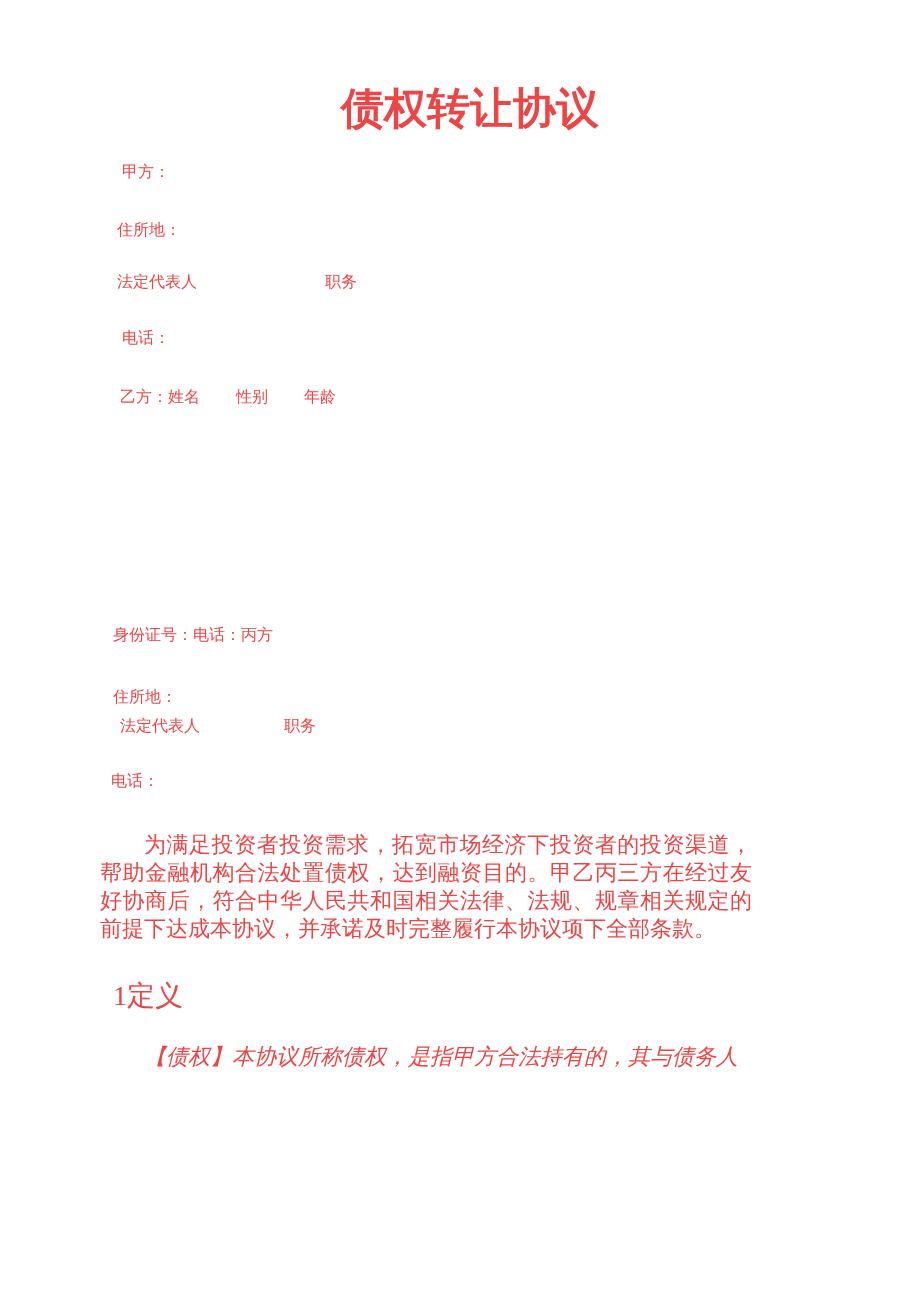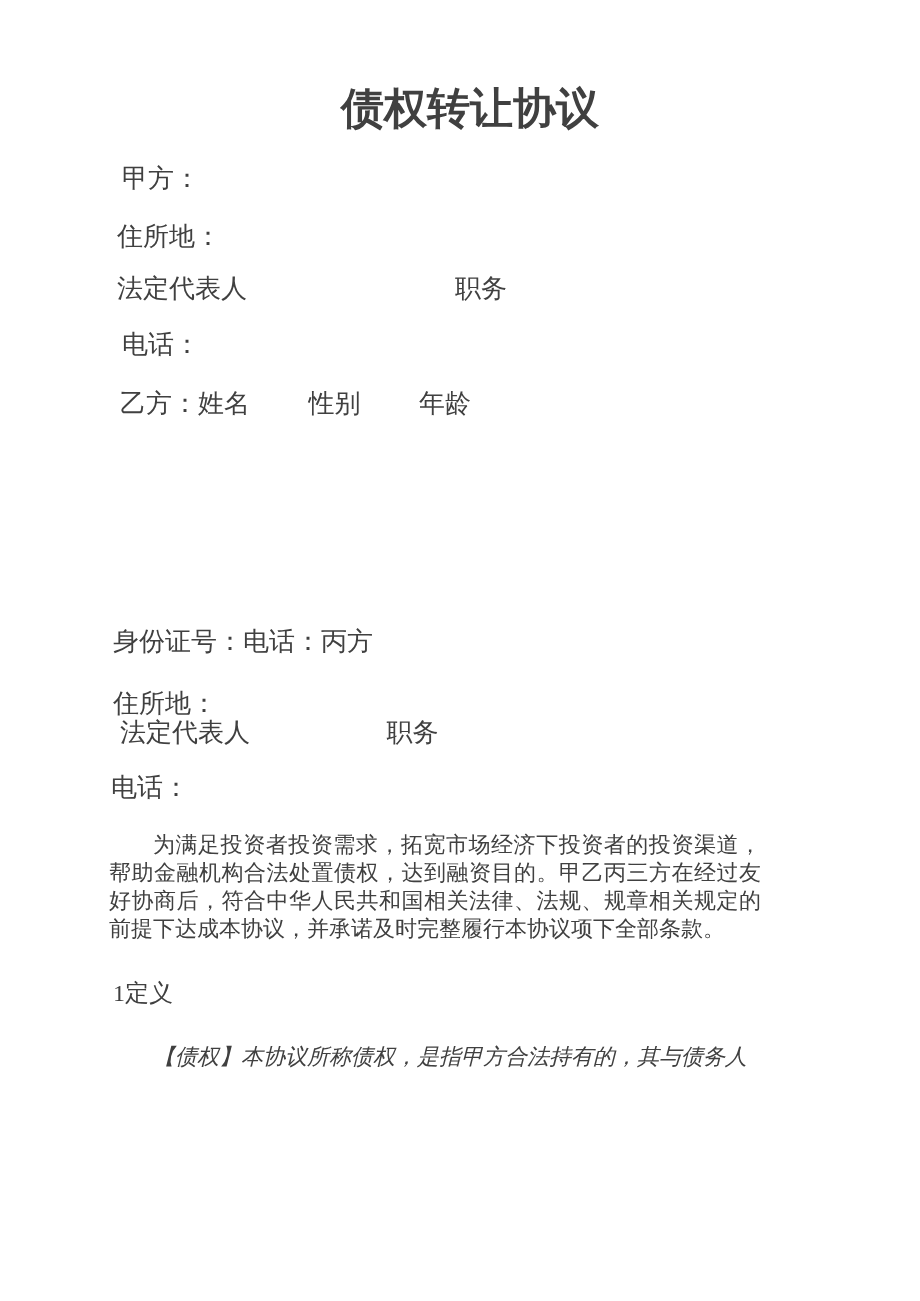--- a/index.html
+++ b/index.html
@@ -5,62 +5,62 @@
   html, body {
     margin: 0;
     padding: 0;
     background: #ffffff;
   }
   .page {
     position: relative;
     width: 920px;
     height: 1301px;
     background: #ffffff;
-    color: #404040;
+    color: #ef4444;
     font-family: "Liberation Serif", "DejaVu Serif", serif;
     overflow: hidden;
   }
   .title {
     position: absolute;
     left: 20px;
     top: 84px;
     width: 900px;
     text-align: center;
     font-size: 43px;
     font-weight: bold;
     line-height: 1.15;
     letter-spacing: 0px;
     white-space: pre;
   }
   .ln {
     position: absolute;
-    font-size: 26px;
+    font-size: 16px;
     line-height: 1.3;
     white-space: pre;
   }
   .pa-label   { left: 122px; top: 162px; }
   .pa-address { left: 117px; top: 220px; }
   .pa-rep     { left: 117px; top: 272px; }
   .pa-phone   { left: 122px; top: 328px; }
   .pb-line    { left: 120px; top: 387px; }
   .pb-id      { left: 113px; top: 625px; }
   .pc-address { left: 113px; top: 687px; }
   .pc-rep     { left: 120px; top: 716px; }
   .pc-phone   { left: 111px; top: 771px; }
   .heading {
     position: absolute;
     left: 113px;
     top: 978px;
-    font-size: 24px;
+    font-size: 28px;
     line-height: 1.3;
     white-space: pre;
   }
   .para {
     position: absolute;
-    left: 109px;
+    left: 100px;
     width: 652px;
     font-size: 22px;
     text-align: justify;
     text-align-last: left;
   }
   .preamble {
     top: 831px;
     line-height: 28px;
     text-indent: 2em;
   }

